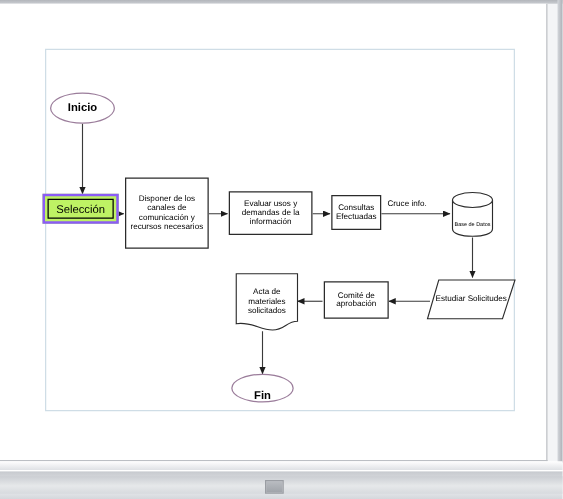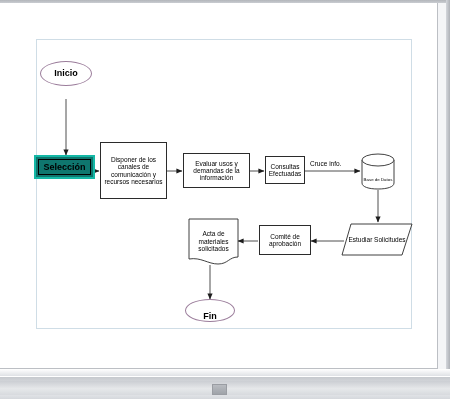--- a/index.html
+++ b/index.html
@@ -122,24 +122,24 @@
   
   .process {
     border: 1px solid #2b2b2b;
     background: #ffffff;
     font-size: 6.5px;
     padding: 2px;
   }
 
   
   .process-emph {
-    border: 2px solid #14b8a6;
-    background: #0f766e;
+    border: 2px solid #8b5cf6;
+    background: #bef264;
     font-size: 9px;
-    font-weight: bold;
+    font-weight: normal;
     padding: 0;
   }
   .process-emph .inner-rule {
     position: absolute;
     left: 2px; top: 2px; right: 2px; bottom: 2px;
     border: 1px solid #000000;
     pointer-events: none;
   }
 
   
@@ -211,21 +211,21 @@
           <line x1="378" y1="187" x2="378" y2="219" marker-end="url(#arrow)"></line>
 
           <line x1="344" y1="238" x2="311" y2="238" marker-end="url(#arrow)"></line>
 
           <line x1="258" y1="238" x2="238" y2="238" marker-end="url(#arrow)"></line>
 
           <line x1="210" y1="262" x2="210" y2="296" marker-end="url(#arrow)"></line>
         </g>
       </svg>
 
-      <div class="node terminator" style="left:40px; top:58px; width:52px; height:25px;">
+      <div class="node terminator" style="left:40px; top:71px; width:52px; height:25px;">
         <span>Inicio</span>
       </div>
 
       <div class="node process-emph" style="left:34px; top:152px; width:61px; height:24px;">
         <div class="inner-rule"></div>
         <span>Selección</span>
       </div>
 
       <div class="node process" style="left:100px; top:139px; width:67px; height:57px;">
         <span>Disponer de los canales de comunicación y recursos necesarios</span>

